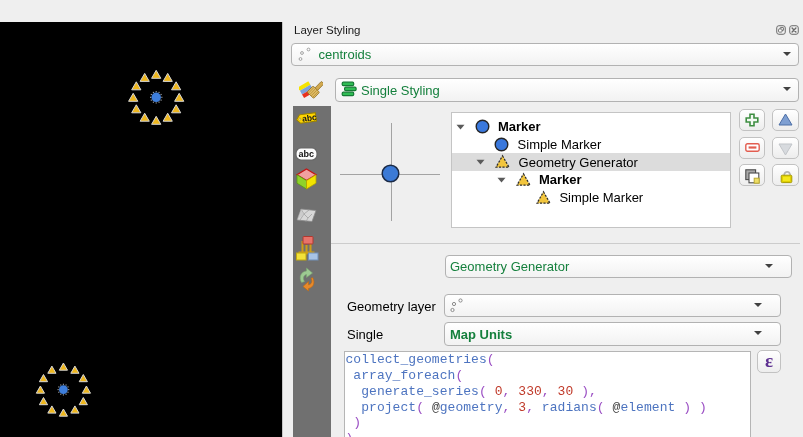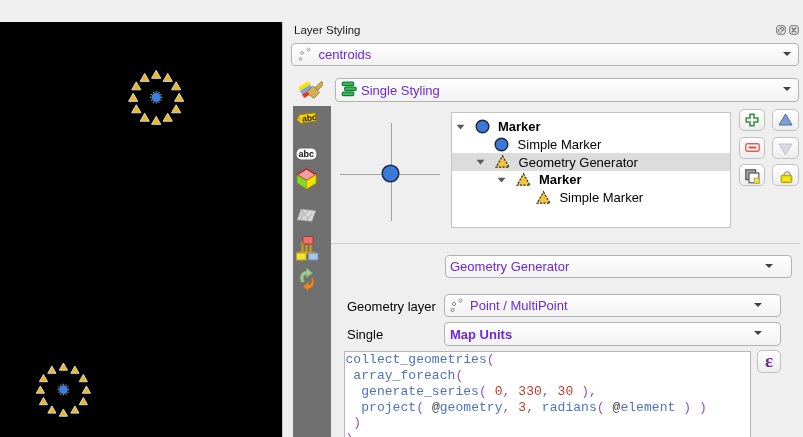--- a/index.html
+++ b/index.html
@@ -7,21 +7,21 @@
   font-family:"Liberation Sans", sans-serif; }
 #stage { position:absolute; left:0; top:0; width:803px; height:335px;margin-top:22px; }
 .abs { position:absolute; }
 #map { left:0; top:0; width:283px; height:437px; background:#000; border-right:1px solid #c6c6c6; }
 #sidebar { left:293px; top:84px; width:38px; height:353px; background:#707070; }
 .combo { position:absolute; background:linear-gradient(#ffffff,#f2f2f2);
   border:1px solid #b2b2b2; border-radius:4px; }
 .combo .arr { position:absolute; width:0; height:0;
   border-left:4px solid transparent; border-right:4px solid transparent;
   border-top:4.8px solid #414141; top:50%; margin-top:-2.4px; }
-.ctext { position:absolute; font-size:13px; color:#6d28d9; white-space:nowrap; }
+.ctext { position:absolute; font-size:13px; color:#15803d; white-space:nowrap; }
 .lbl { position:absolute; font-size:13px; color:#000; white-space:nowrap; }
 .btn { position:absolute; width:26.5px; height:22px; border:1px solid #c2c2c2;
   border-radius:5px; background:linear-gradient(#ffffff,#ededed); }
 #tree { left:451px; top:90px; width:280px; height:116px; background:#fff;
   border:1px solid #c4c4c4; }
 .trow { position:absolute; left:0; width:278px; height:17.7px; font-size:13px;
   display:flex; align-items:center; }
 .sep { position:absolute; height:1px; background:#cccccc; }
 #code { left:344px; top:328.5px; width:407px; height:105px; background:#fff;
   border:1px solid #b5b5b5; }
@@ -259,21 +259,20 @@
   <div class="combo" style="left:444px; top:271.5px; width:337px; height:23.5px;">
     <div class="arr" style="right:18px;"></div>
   </div>
   <svg class="abs" style="left:448px; top:274px;" width="18" height="18" viewBox="0 0 18 18">
     <g fill="#fdfdfd" stroke="#8a8a8a" stroke-width="1">
       <circle cx="12.5" cy="4.5" r="1.6"></circle>
         <circle cx="6" cy="8" r="1.6"></circle>
         <circle cx="4.5" cy="14" r="1.6"></circle>
     </g>
   </svg>
-  <div class="ctext" style="left:470px; top:276px;">Point / MultiPoint</div>
 
   <div class="lbl" style="left:347px; top:305px;">Single</div>
   <div class="combo" style="left:444px; top:300px; width:337px; height:23.5px;">
     <div class="arr" style="right:18px;"></div>
   </div>
   <div class="ctext" style="left:450px; top:304.5px;font-weight:bold;">Map Units</div>
 
   <div class="abs" id="code"></div>
   <div class="abs" id="codetext"><span class="f">collect_geometries</span><span class="p">(</span>
 <span class="f"> array_foreach</span><span class="p">(</span>

